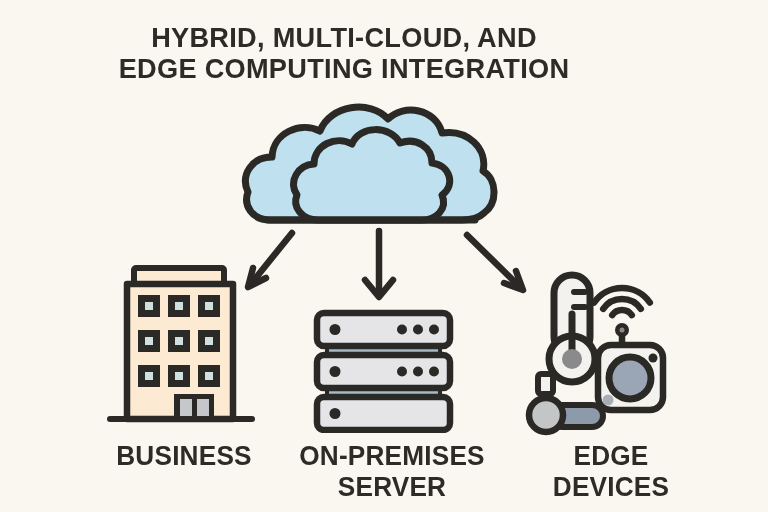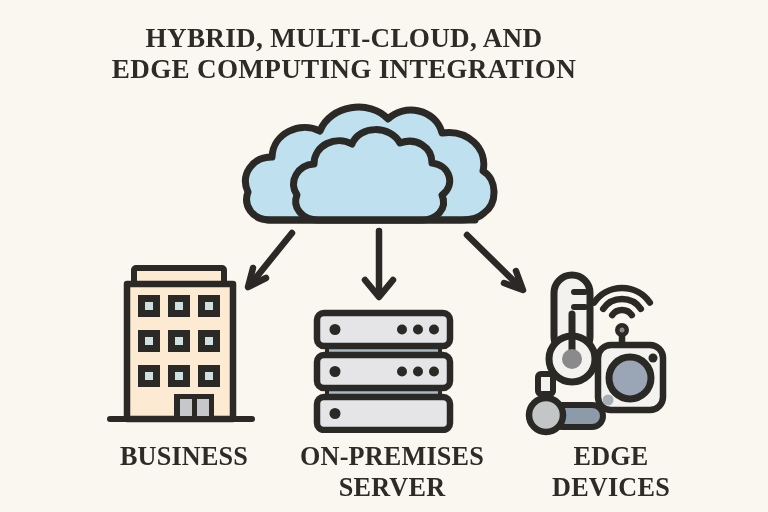--- a/index.html
+++ b/index.html
@@ -5,21 +5,21 @@
   :root{
     --bg:#faf7f1; --outline:#2b2926; --text:#2e2b27;
     --cloud:#bfe0ee; --building:#fcead3; --window:#cfe0e1; --door:#c6c7cb;
     --unit:#e5e5e8; --bar:#a4b8c6; --lens:#9aa6b6; --knob:#c4c5c7;
     --handle:#8d9aa9; --white:#f3f2ef; --graydot:#8a8a8c; --softdot:#a9aeb4;
   }
   *{margin:0;padding:0;box-sizing:border-box;}
   html,body{background:var(--bg);}
   .canvas{
     position:relative;width:730px;height:512px;background:var(--bg);
-    overflow:hidden;font-family:Liberation Serif, serif;
+    overflow:hidden;font-family:Liberation Sans, sans-serif;
   }
   .title{
     position:absolute;left:24px;top:22px;width:640px;text-align:center;
     color:var(--text);font-weight:700;font-size:28px;line-height:31px;
     letter-spacing:.3px;transform:scaleX(.97);
   }
   .abs{position:absolute;}
   .node-label{
     position:absolute;text-align:center;color:var(--text);font-weight:700;
     font-size:27px;line-height:31px;letter-spacing:.2px;transform:scaleX(.97);

